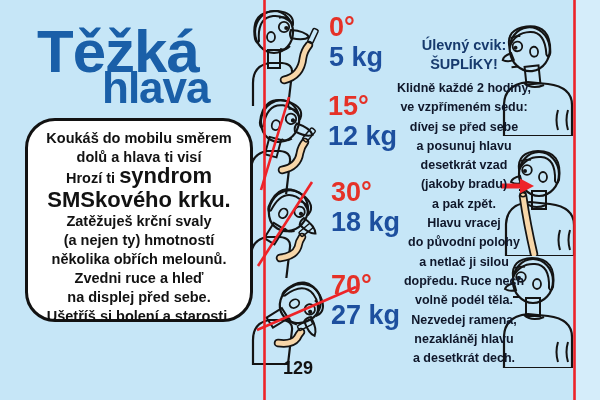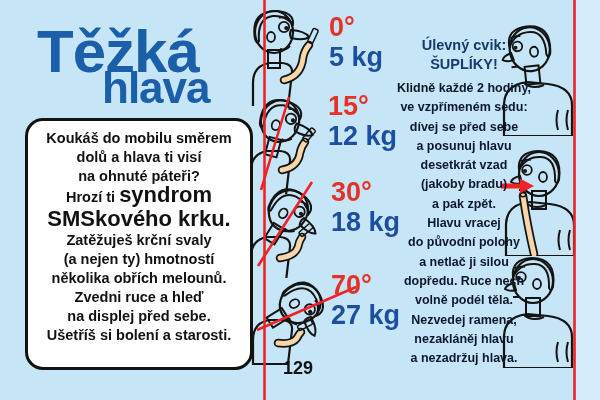--- a/index.html
+++ b/index.html
@@ -10,22 +10,22 @@
     font-family:"Liberation Sans", sans-serif; font-weight:700;
   }
   .edge-strip { position:absolute; left:576px; top:0; width:24px; height:400px; background:#d5edfa; z-index:1; }
 
   
   .title-line1 { position:absolute; left:37px; top:17px; font-size:60px; letter-spacing:-1px; color:#1a5fa8; z-index:4; }
   .title-line2 { position:absolute; left:102px; top:63px; font-size:44px; letter-spacing:-1px; color:#1a5fa8; z-index:4; }
 
   
   .infobox {
-    position:absolute; left:25px; top:118px; width:228px; height:252px;
-    background:#ffffff; border:3.5px solid #121212; border-radius:18px;
+    position:absolute; left:25px; top:118px; width:228px; height:204px;
+    background:#ffffff; border:3.5px solid #121212; border-radius:30px;
     text-align:center; color:#121212; padding-top:8px; z-index:3;
   }
   .ib-line  { font-size:14.5px; line-height:19px; }
   .ib-warn  { font-size:14.5px; line-height:17px; }
   .ib-warn .big, .ib-big { font-size:22px; }
   .ib-big   { line-height:25px; }
   .ib-gap   { }
 
   
   .step { position:absolute; font-size:27px; line-height:30px; z-index:8; color:#e53127; }
@@ -100,21 +100,20 @@
 <div class="page">
 
   <div class="edge-strip"></div>
 
   <div class="title-line1">Těžká</div>
   <div class="title-line2">hlava</div>
 
   <div class="infobox">
     <div class="ib-line">Koukáš do mobilu směrem</div>
     <div class="ib-line">dolů a hlava ti visí</div>
-    <div class="ib-line">na ohnuté páteři?</div>
     <div class="ib-warn"><span>Hrozí ti </span><span class="big">syndrom</span></div>
     <div class="ib-big">SMSkového krku.</div>
     <div class="ib-line ib-gap">Zatěžuješ krční svaly</div>
     <div class="ib-line">(a nejen ty) hmotností</div>
     <div class="ib-line">několika obřích melounů.</div>
     <div class="ib-line">Zvedni ruce a hleď</div>
     <div class="ib-line">na displej před sebe.</div>
     <div class="ib-line">Ušetříš si bolení a starosti.</div>
   </div>
 
@@ -184,21 +183,21 @@
     <div>desetkrát vzad</div>
     <div>(jakoby bradu)</div>
     <div>a pak zpět.</div>
     <div>Hlavu vracej</div>
     <div>do původní polohy</div>
     <div>a netlač ji silou</div>
     <div>dopředu. Ruce nech</div>
     <div>volně podél těla.</div>
     <div>Nezvedej ramena,</div>
     <div>nezakláněj hlavu</div>
-    <div>a nezadržuj hlava.</div>
+    <div>a desetkrát dech.</div>
   </div>
 
   <svg id="fig-g0" class="fig" viewBox="0 0 80 116">
     <g transform="rotate(-6 35 60)">
         <use href="#grn-head"></use>
       </g>
     <use href="#grn-torso"></use>
   </svg>
   <svg id="fig-g1" class="fig" viewBox="0 0 80 116">
     <g transform="translate(4,5)">

